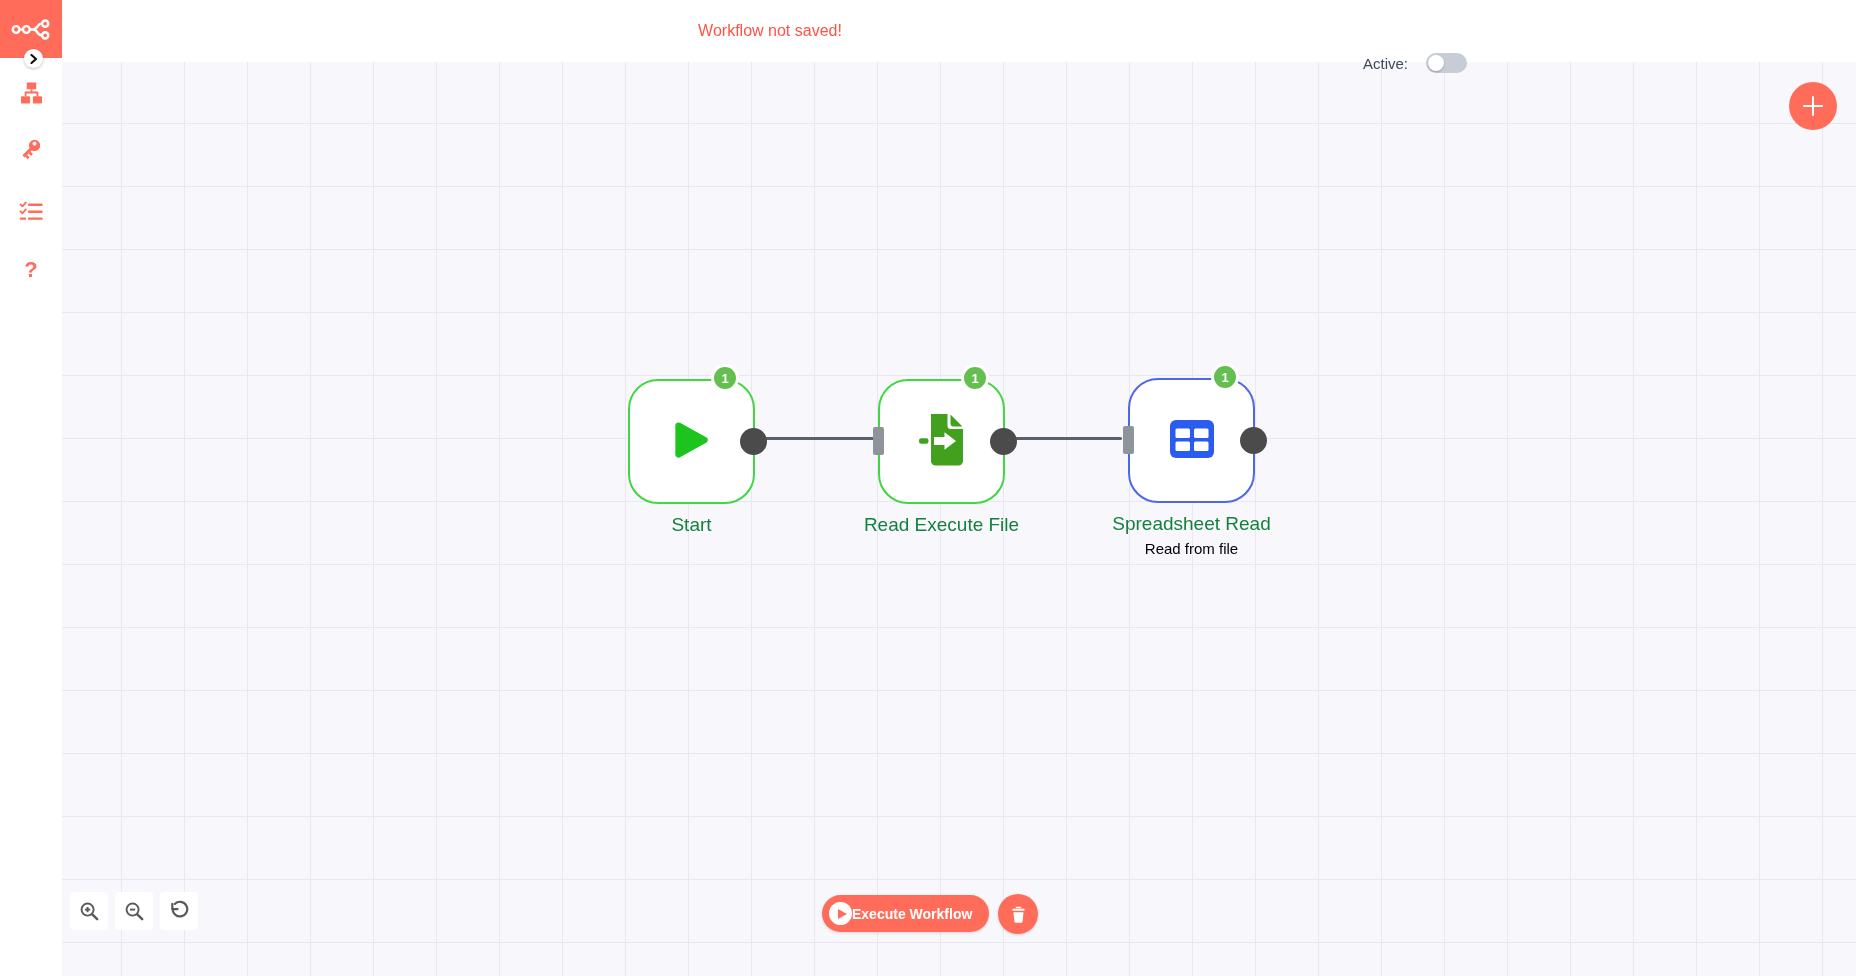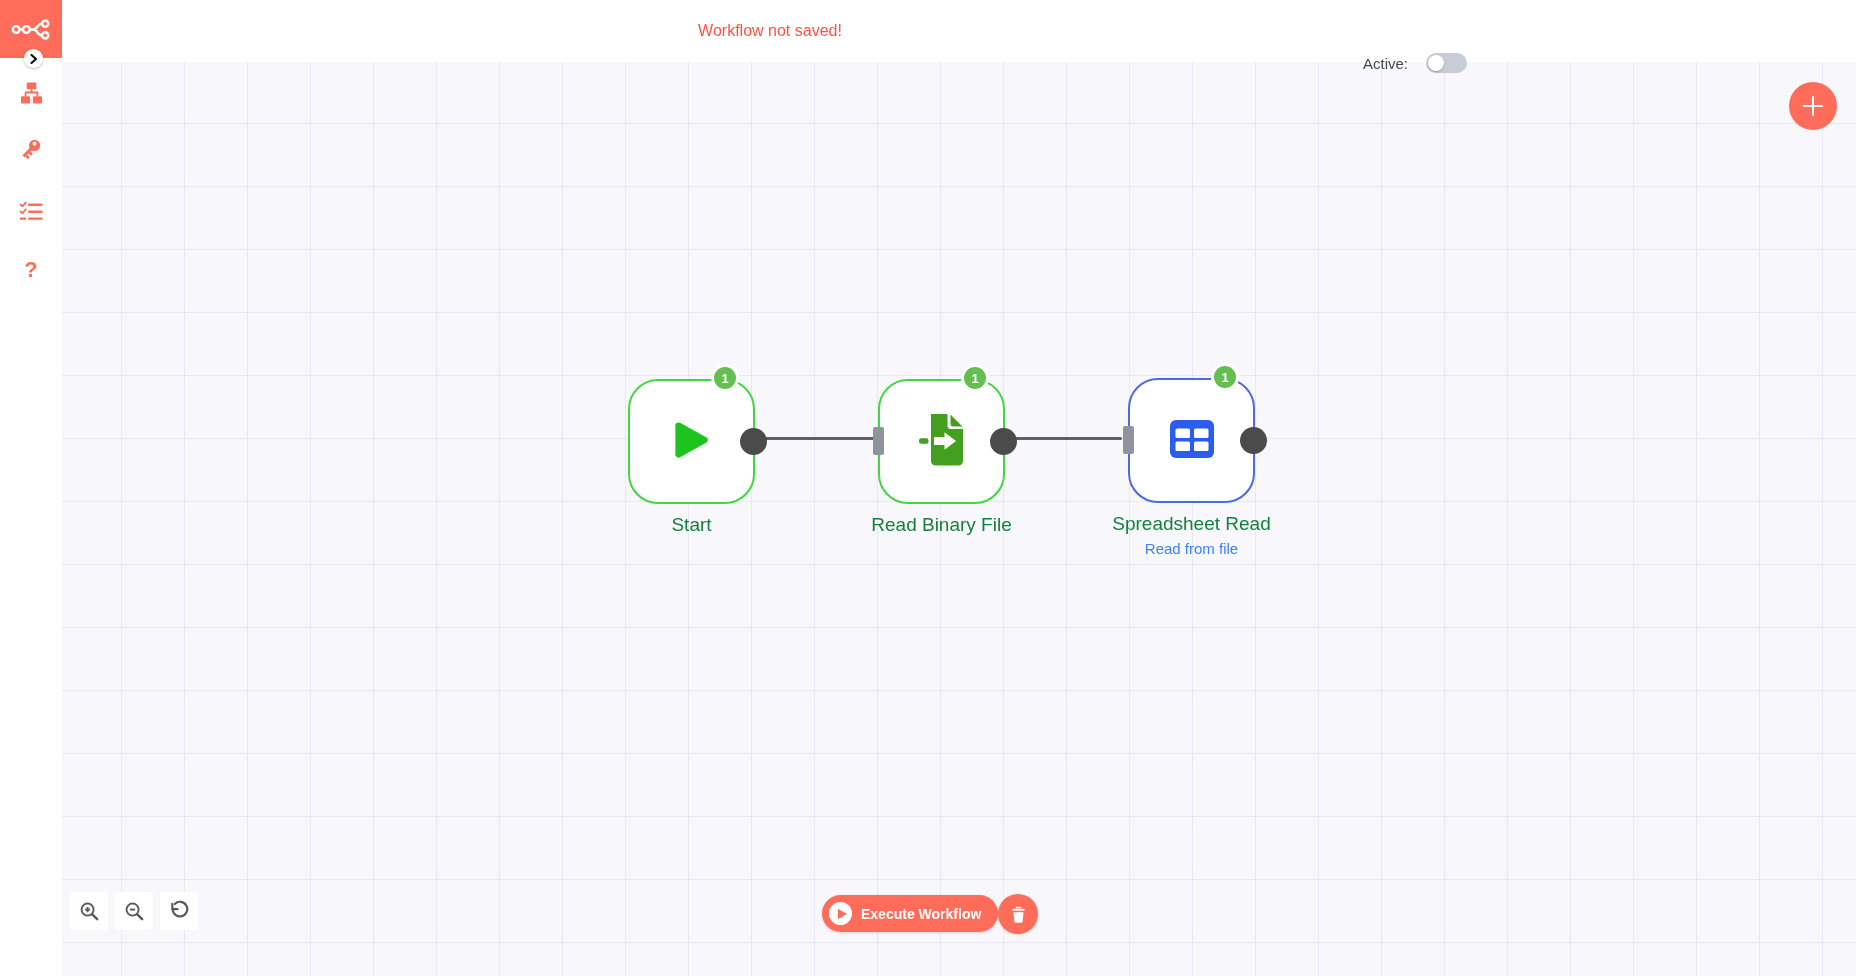--- a/index.html
+++ b/index.html
@@ -45,31 +45,31 @@
     border-radius:50%; background:#65bf50; border:3px solid #fff;
     color:#fff; font-size:13px; font-weight:700;
     display:flex; align-items:center; justify-content:center; }
   .out-dot { position:absolute; right:-14px; top:47px; width:27px; height:27px;
     border-radius:50%; background:#4b4b4b; cursor:pointer; }
   .in-bar { position:absolute; left:-7px; top:46px; width:11px; height:28px;
     background:#8f949c; border-radius:2px; cursor:pointer; }
   .node-title { position:absolute; top:133px; left:50%; transform:translateX(-50%);
     font-size:19px; color:#15803d; white-space:nowrap; }
   .node-sub { position:absolute; top:160px; left:50%; transform:translateX(-50%);
-    font-size:15px; color:#3b82f6; white-space:nowrap; }
+    font-size:15px; color:#000000; white-space:nowrap; }
   .wire { position:absolute; height:3px; background:#5b616b; border-radius:2px; cursor:pointer; }
 
   
   .plus-btn { position:absolute; left:1789px; top:82px; width:48px; height:48px; border-radius:50%;
     background:#ff6d5a; display:flex; align-items:center; justify-content:center;
     cursor:pointer; z-index:6; }
   .zbtn { position:absolute; top:892px; width:38px; height:38px; background:#fff; border-radius:4px;
     display:flex; align-items:center; justify-content:center; cursor:pointer; z-index:6; }
   .exec-btn { position:absolute; left:822px; top:895px; height:37px; border-radius:19px;
-    background:#ff6d5a; color:#fff; display:flex; align-items:center; gap:9px;
+    background:#ff6d5a; color:#fff; display:flex; align-items:center; gap:0;
     padding:0 17px 0 7px; font-size:14px; font-weight:700; cursor:pointer; z-index:6;
     box-shadow:0 1px 3px rgba(0,0,0,.15); }
   .exec-icon { width:23px; height:23px; border-radius:50%; background:#fff;
     display:flex; align-items:center; justify-content:center; }
   .exec-icon .tri { width:0; height:0; border-left:9px solid #ff6d5a;
     border-top:5.5px solid transparent; border-bottom:5.5px solid transparent; margin-left:3px; }
   .trash-btn { position:absolute; left:998px; top:894px; width:40px; height:40px; border-radius:50%;
     background:#ff6d5a; display:flex; align-items:center; justify-content:center;
     cursor:pointer; z-index:6; box-shadow:0 1px 3px rgba(0,0,0,.15); }
 </style>
@@ -97,21 +97,21 @@
       <svg width="46" height="52" viewBox="0 0 46 52">
         <path d="M12 0 H28.5 V11.5 a3.5 3.5 0 0 0 3.5 3.5 H44 V47 a4.5 4.5 0 0 1 -4.5 4.5 H16.5 A4.5 4.5 0 0 1 12 47 Z" fill="#42a01e"></path>
         <path d="M31.5 0.6 L43.4 12.5 H34.5 a3 3 0 0 1 -3 -3 Z" fill="#42a01e"></path>
         <path d="M15 23 h10.5 v-4.8 L37 27 L25.5 35.8 V31 H15 Z" fill="#fff"></path>
         <rect x="0" y="24.3" width="9.5" height="5.4" rx="2.2" fill="#42a01e"></rect>
       </svg>
     </span>
     <div class="badge">1</div>
     <div class="in-bar"></div>
     <div class="out-dot"></div>
-    <div class="node-title">Read Binary File</div>
+    <div class="node-title">Read Execute File</div>
   </div>
 
   <div class="node blue" style="left:1066px; top:316px;">
     <span>
       <svg width="44" height="38" viewBox="0 0 44 38">
         <rect width="44" height="38" rx="6" fill="#2b5cf0"></rect>
         <rect x="5.5" y="8.5" width="14.5" height="9.5" rx="1.5" fill="#fff"></rect>
         <rect x="24" y="8.5" width="14.5" height="9.5" rx="1.5" fill="#fff"></rect>
         <rect x="5.5" y="21.5" width="14.5" height="9.5" rx="1.5" fill="#fff"></rect>
         <rect x="24" y="21.5" width="14.5" height="9.5" rx="1.5" fill="#fff"></rect>

